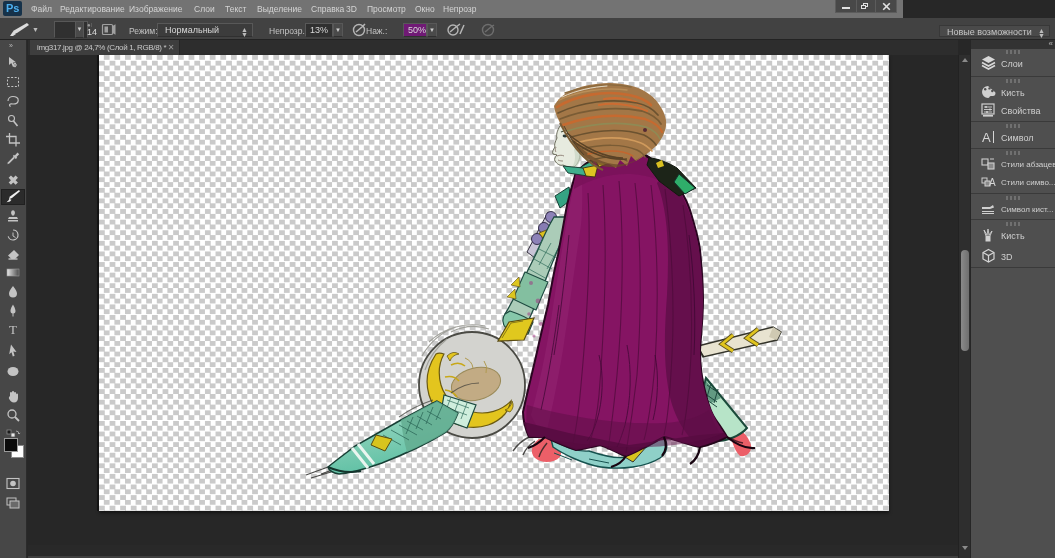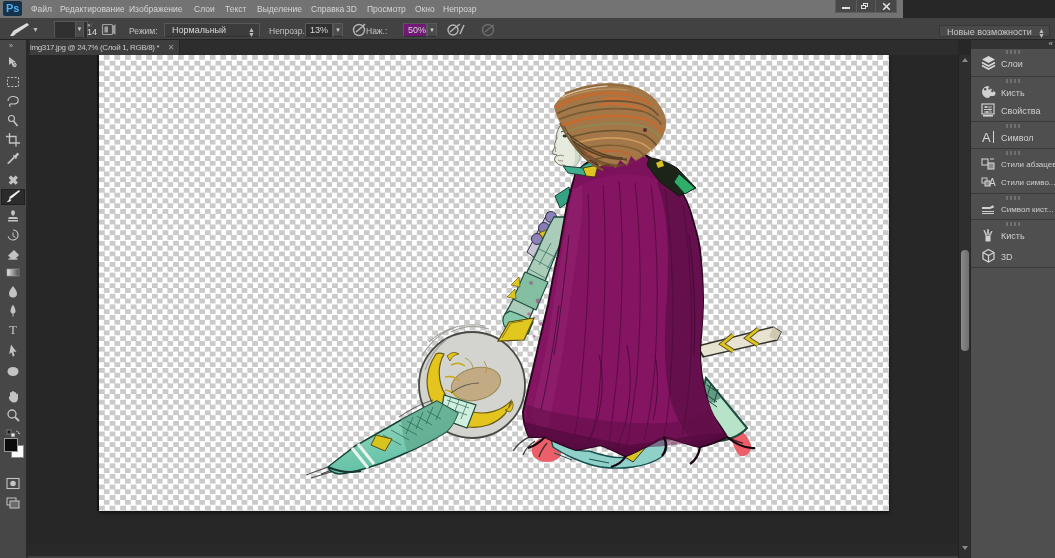--- a/index.html
+++ b/index.html
@@ -16,21 +16,21 @@
   #optbar { left:0; top:18px; width:1055px; height:22px; background:#424242; border-bottom:1px solid #232323; }
   .olabel { position:absolute; top:8px; font-size:8.5px; color:#c2c2c2; white-space:nowrap; }
   .obox { position:absolute; top:5px; height:14px; background:#3a3a3a; border:1px solid #585858; border-bottom-color:#303030; color:#d8d8d8; font-size:9px; }
   
   #toolbar { left:0; top:40px; width:27px; height:518px; background:#474747; border-right:1px solid #2b2b2b; }
   .tool { position:absolute; left:2px; width:22px; height:17px; }
   .tool svg { display:block; margin:0 auto; }
   #toolsel { position:absolute; left:1px; width:24px; height:16px; background:#2b2b2b; border:1px solid #202020; }
   
   #tabbar { left:28px; top:40px; width:930px; height:15px; background:#2d2d2d; }
-  #tab { position:absolute; left:2px; top:0; width:150px; height:15px; background:#3e3e3e; border-right:1px solid #262626; color:#c9c9c9; font-size:8px; letter-spacing:-0.35px; line-height:15px; white-space:nowrap; }
+  #tab { position:absolute; left:2px; top:0; width:150px; height:15px; background:#3e3e3e; border-right:1px solid #262626; color:#c9c9c9; font-size:8px; letter-spacing:-0.35px; line-height:15px; padding-left:7px; white-space:nowrap; }
   
   #canvas { left:28px; top:55px; width:930px; height:490px; background:#272727; }
   #doc { position:absolute; left:71px; top:0px; width:790px; height:456px;
          background:
            conic-gradient(#cacaca 90deg, #fff 90deg 180deg, #cacaca 180deg 270deg, #fff 270deg) 0 0 / 10.6px 10.6px;
          box-shadow: -2px 0 0 rgba(10,10,10,0.55), 0 2px 3px rgba(0,0,0,0.5); }
   #botstrip { left:28px; top:545px; width:930px; height:13px; background:#292929; border-bottom:2px solid #3f3f3f; }
   
   #vscroll { left:958px; top:55px; width:12px; height:503px; background:#2e2e2e; border-left:1px solid #222; }
   #vthumb { position:absolute; left:2px; top:195px; width:8px; height:101px; background:linear-gradient(90deg,#8a8a8a,#6f6f6f); border-radius:4px; }
@@ -83,21 +83,21 @@
       <div style="font-size:6px;color:#999;line-height:5px;margin-top:1px;">●⁞</div>
       <div style="font-size:9px;color:#ddd;line-height:9px;">14</div>
     </div>
     <div class="obox" style="left:75px;width:9px;height:17px;top:3px;background:#4a4a4a;color:#ccc;font-size:6px;text-align:center;line-height:15px;">▼</div>
     <svg style="position:absolute;left:101px;top:4px" width="16" height="15" viewBox="0 0 16 15">
       <rect x="1.5" y="2.5" width="10" height="10" rx="1" fill="none" stroke="#9f9f9f" stroke-width="1.2"></rect>
       <rect x="3.5" y="4.5" width="3.5" height="6" fill="#9f9f9f"></rect>
       <path d="M11.5 4 l3 -1.8 v10.6 l-3 -1.8 Z" fill="#9f9f9f"></path>
     </svg>
     <span class="olabel" style="left:129px">Режим:</span>
-    <div class="obox" style="left:157px;width:96px;background:#3c3c3c;margin-left:7px;">
+    <div class="obox" style="left:157px;width:96px;background:#3c3c3c;">
       <span style="position:absolute;left:7px;top:1px;">Нормальный</span>
       <span style="position:absolute;right:4px;top:2px;font-size:7px;color:#bbb;">▲<br></span>
       <span style="position:absolute;right:4px;top:7px;font-size:7px;color:#bbb;">▼</span>
     </div>
     <span class="olabel" style="left:269px">Непрозр.:</span>
     <div class="obox" style="left:305px;width:28px;background:#303030;">
         <span style="position:absolute;left:4px;top:1px;">13%</span>
       </div>
     <div class="obox" style="left:333px;width:10px;background:#4a4a4a;font-size:6px;text-align:center;line-height:13px;color:#ccc;">▼</div>
     <svg style="position:absolute;left:352px;top:4px" width="16" height="15" viewBox="0 0 16 15">

